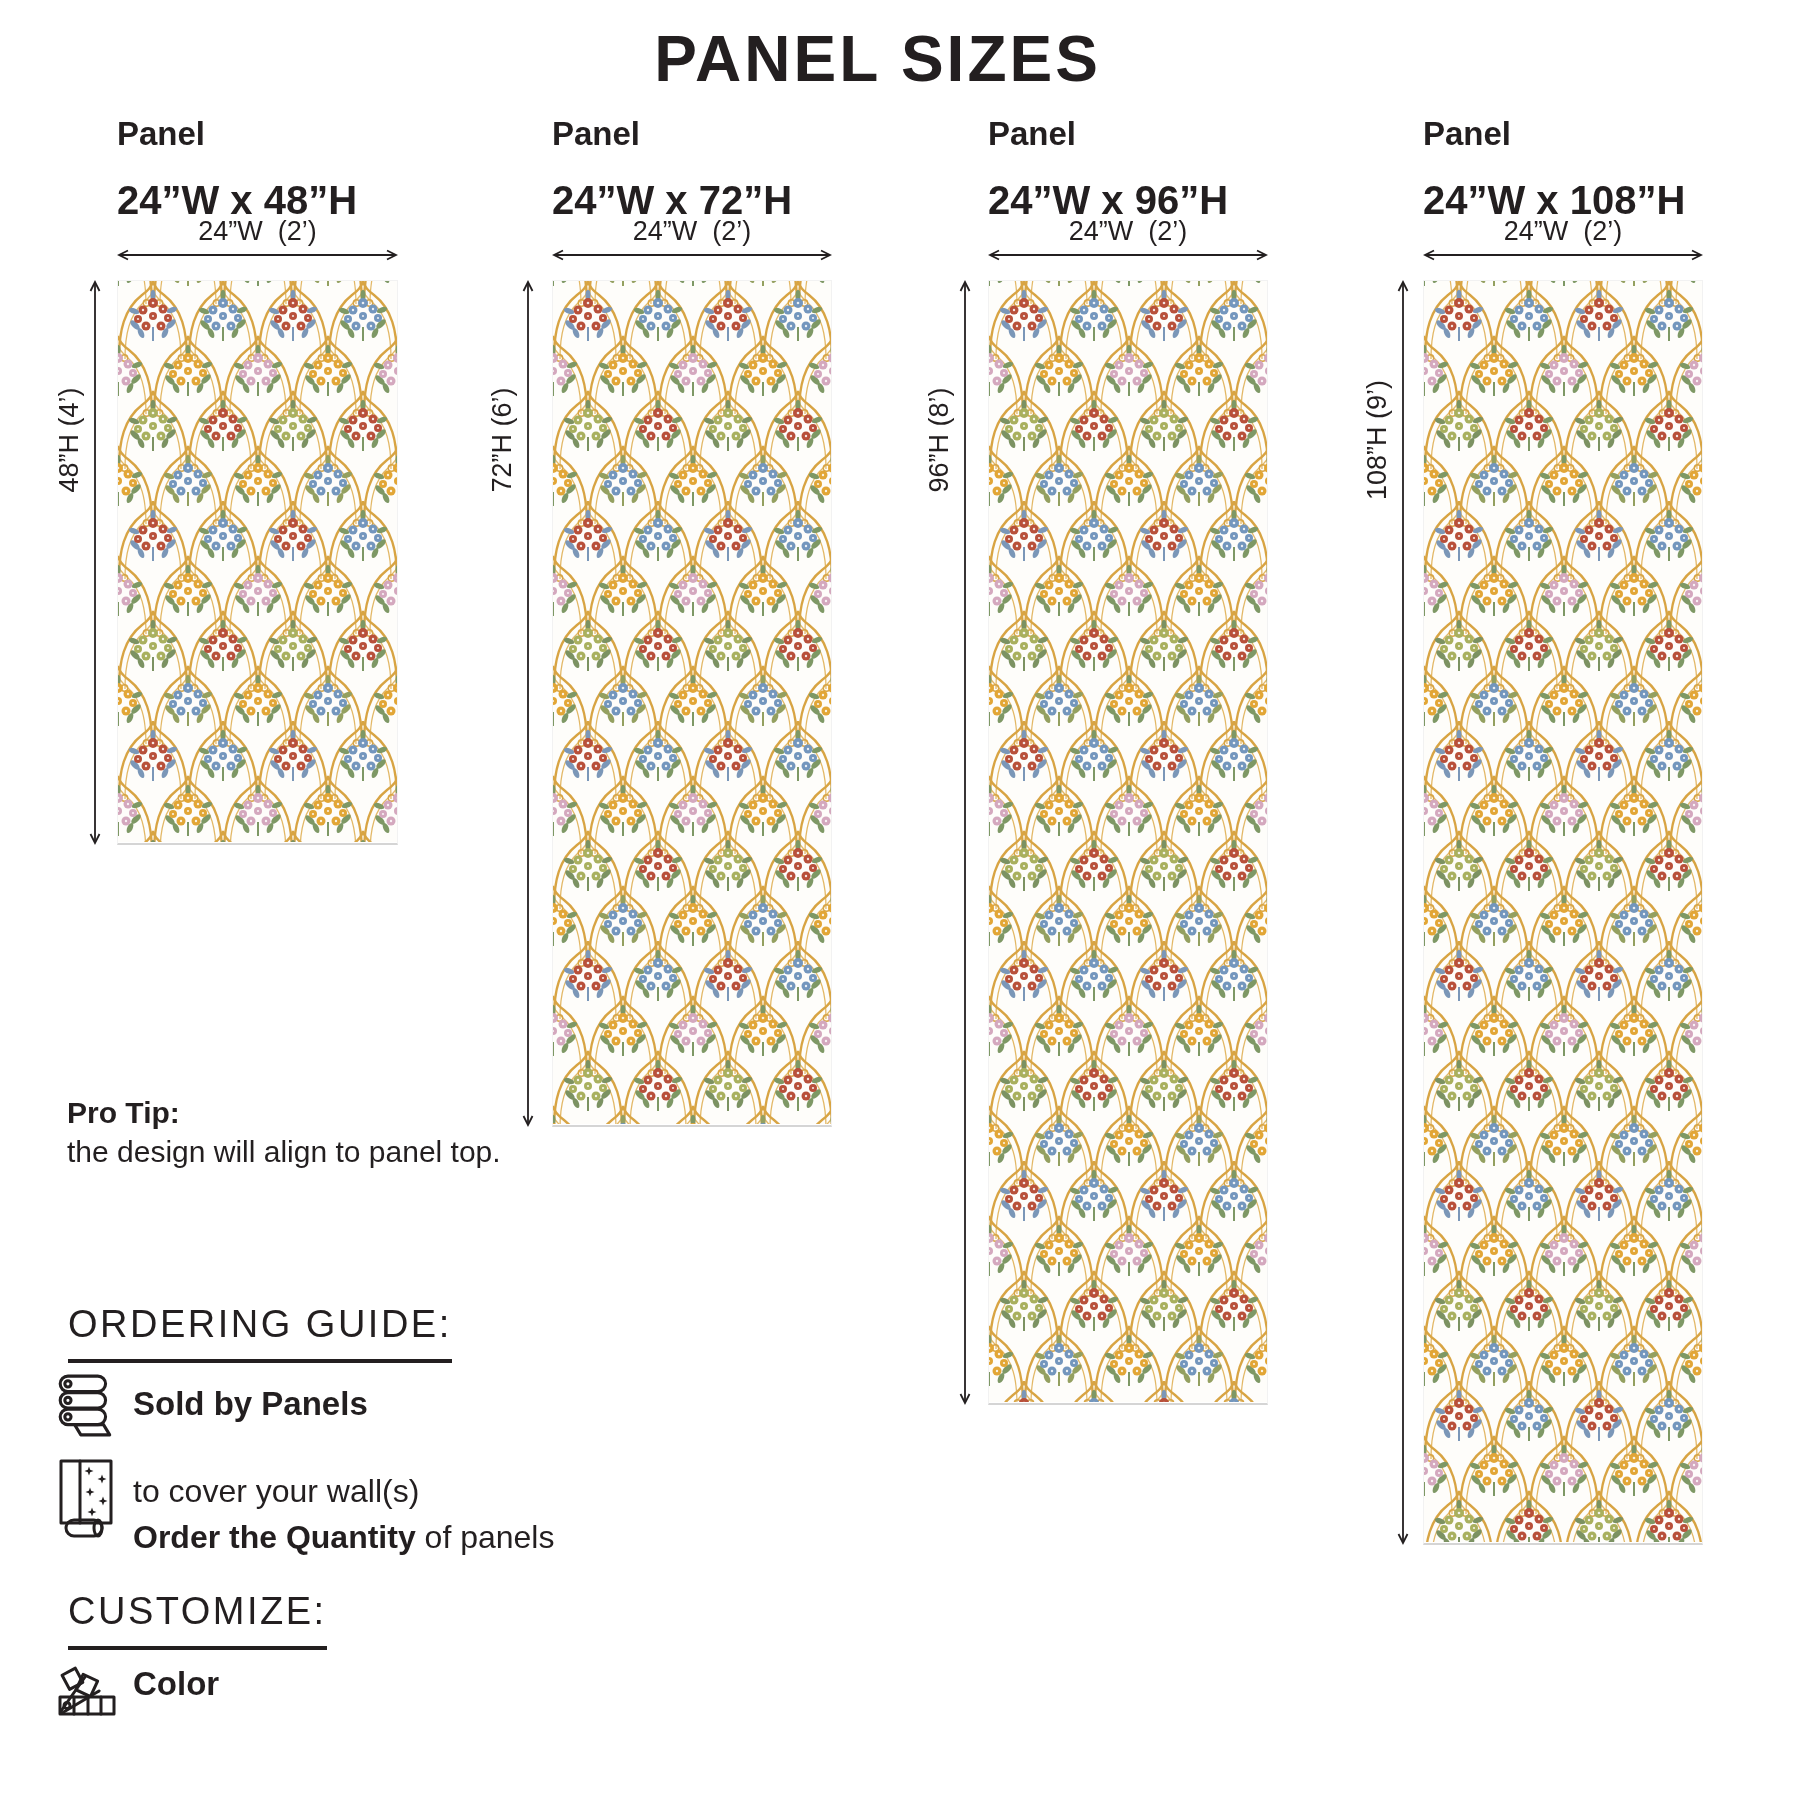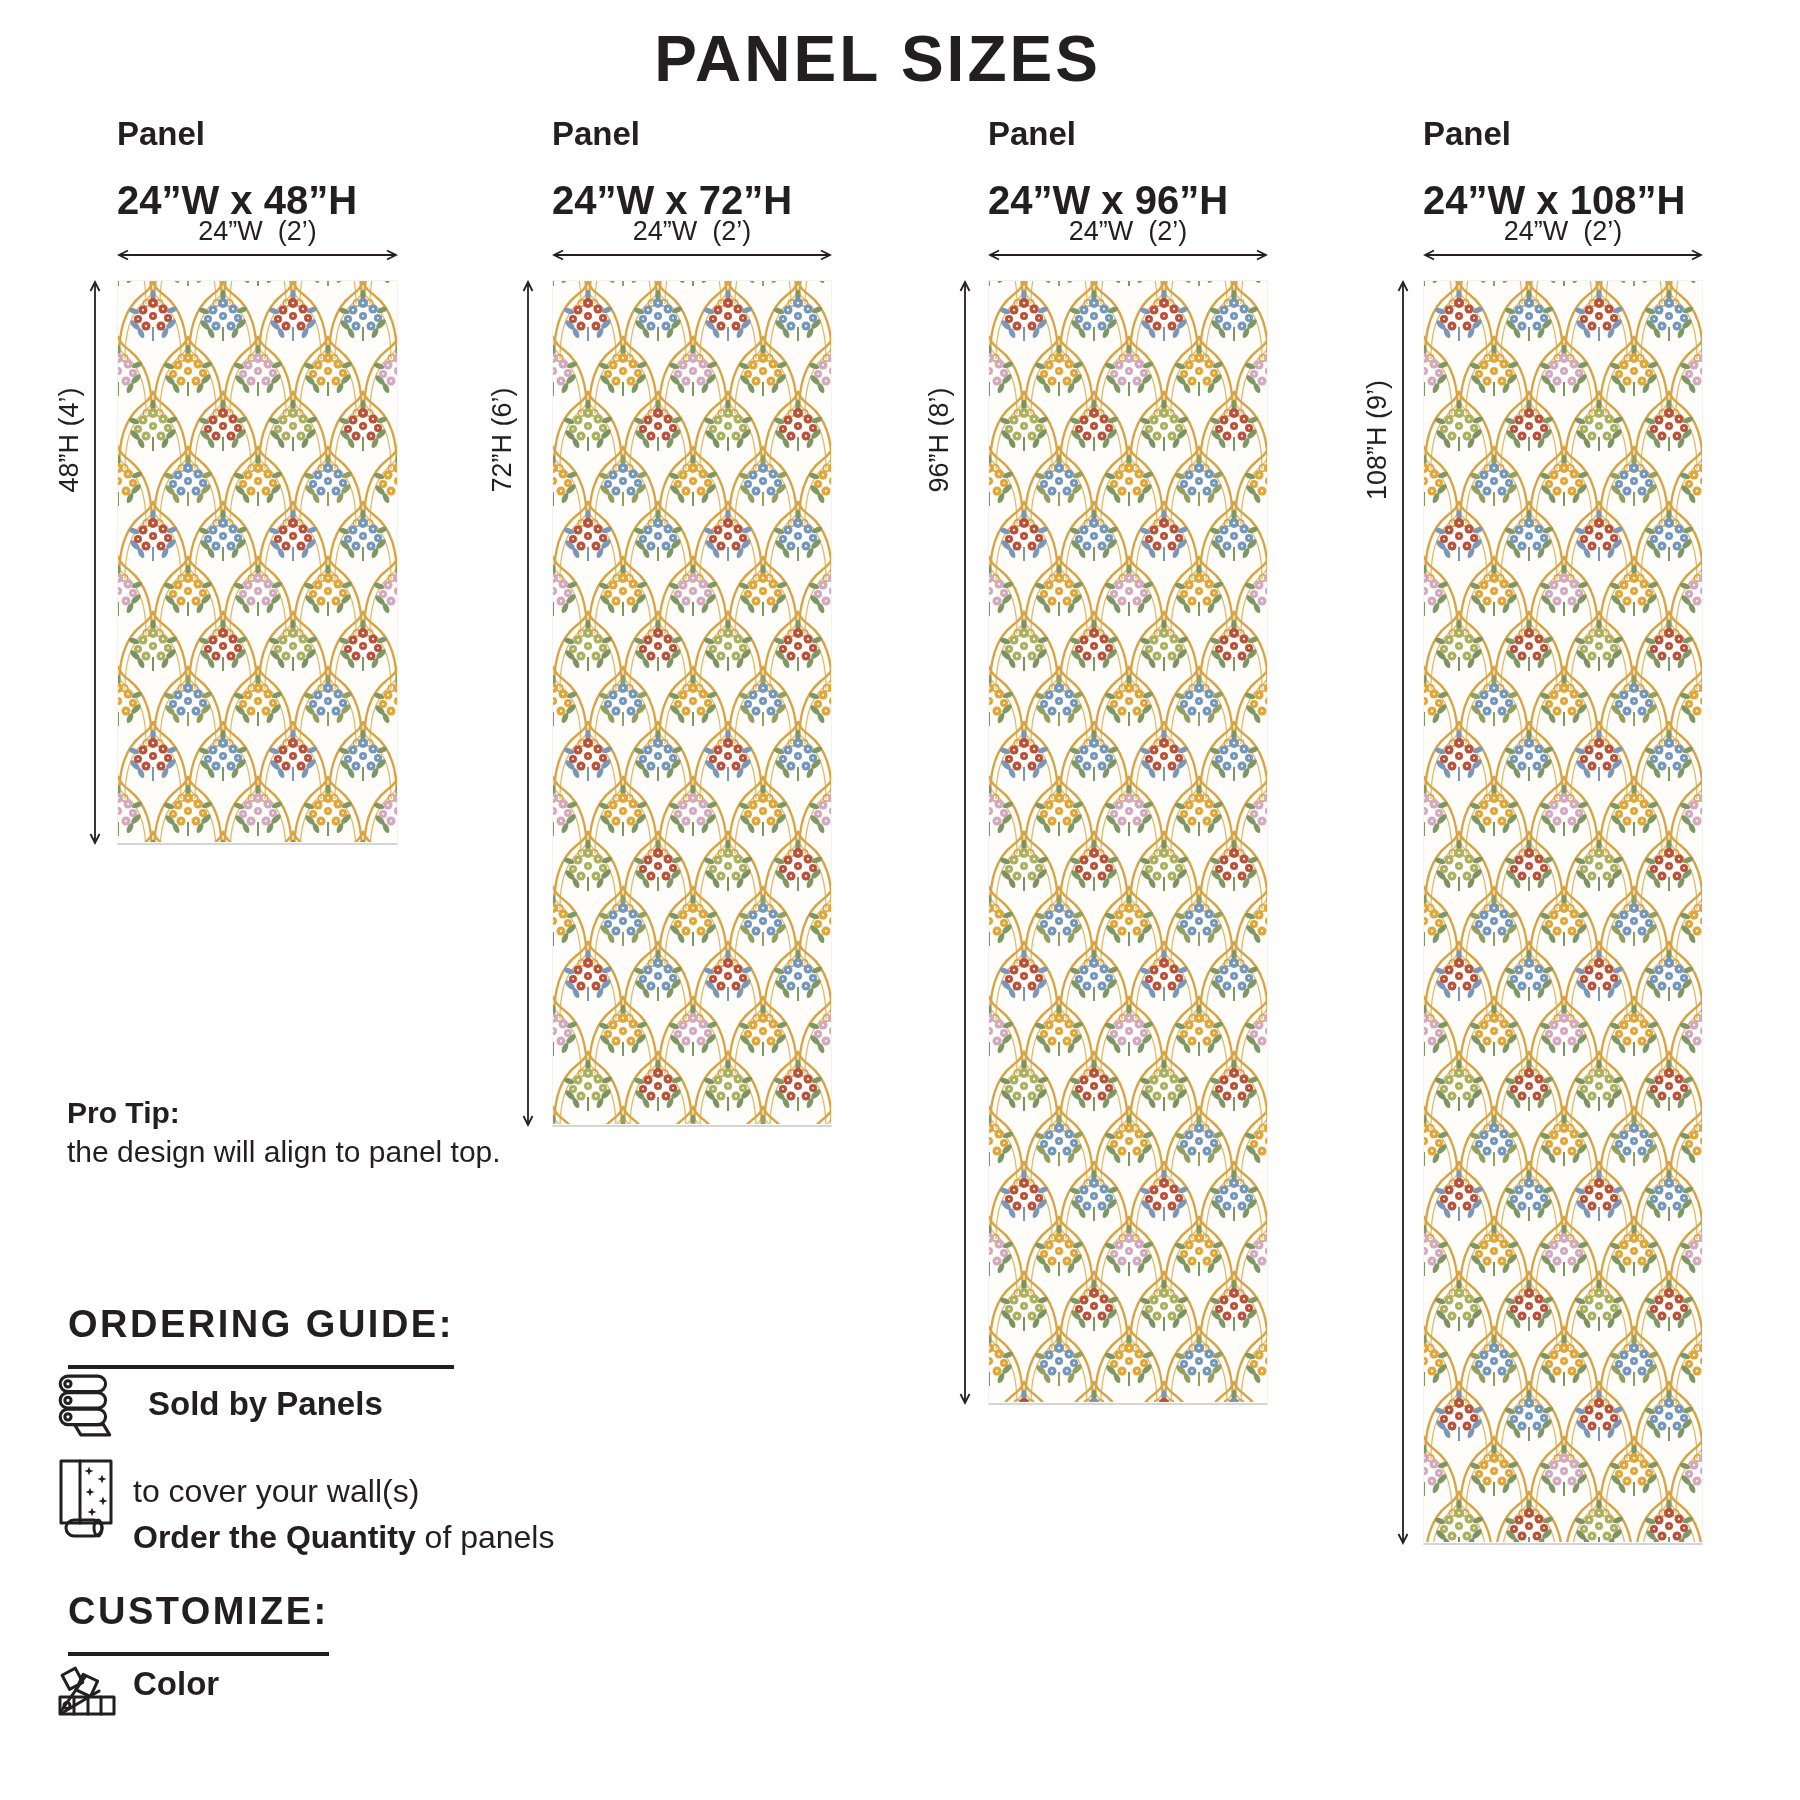--- a/index.html
+++ b/index.html
@@ -22,22 +22,22 @@
     width:260px;top:424px;height:32px;text-align:center;font-size:27px;white-space:nowrap;
     transform:rotate(-90deg);
   }
   .panel-art-wrap{
     top:280px;border:1px solid rgba(0,0,0,0.05);border-bottom:2px solid rgba(0,0,0,0.16);
     box-sizing:border-box;line-height:0;
   }
   .protip{left:67px;top:1093px;font-size:30px;line-height:39px;}
   .protip .pt-head{font-weight:700;}
   .guide-heading{
-    font-size:38px;font-weight:700;letter-spacing:2.5px;
-    border-bottom:4px solid #231f20;padding-bottom:19px;display:inline-block;white-space:nowrap;
+    font-size:38px;font-weight:400;letter-spacing:2.5px;
+    border-bottom:4px solid #231f20;padding-bottom:13px;display:inline-block;white-space:nowrap;
   }
   .gh1{left:68px;top:1303px;}
   .gh2{left:68px;top:1590px;}
   .item-label{font-size:33px;font-weight:700;white-space:nowrap;}
   .item2-text{left:133px;top:1468px;font-size:32px;line-height:46px;white-space:nowrap;}
   .item2-text b{font-weight:700;}
   .lineart{stroke:#231f20;fill:none;stroke-width:3;stroke-linecap:round;stroke-linejoin:round;}
   .dim{stroke:#231f20;fill:none;stroke-width:1.8;}
 </style>
 </head>
@@ -216,21 +216,21 @@
   <g class="lineart" stroke-width="2.6">
     <rect x="4" y="4" width="44" height="15" rx="7.5"></rect>
       <circle cx="11.5" cy="11.5" r="3"></circle>
     <rect x="4" y="20" width="44" height="15" rx="7.5"></rect>
       <circle cx="11.5" cy="27.5" r="3"></circle>
     <rect x="4" y="36" width="44" height="15" rx="7.5"></rect>
       <circle cx="11.5" cy="43.5" r="3"></circle>
     <path d="M18,51 L46,51 L52,61 L24,61 Z"></path>
   </g>
 </svg>
-<div class="abs item-label" style="left:148px;top:1372px;line-height:64px;">Sold by Panels</div>
+<div class="abs item-label" style="left:133px;top:1372px;line-height:64px;">Sold by Panels</div>
 
 <svg class="abs" style="left:58px;top:1458px;" width="60" height="88" viewBox="0 0 60 88">
   <g class="lineart" stroke-width="2.6">
     <rect x="3" y="3" width="50" height="62"></rect>
     <path d="M22,3 V65"></path>
     <rect x="8" y="62" width="36" height="16" rx="8"></rect>
     <ellipse cx="40" cy="70" rx="4" ry="8"></ellipse>
   </g>
   <g fill="#231f20">
     <path transform="translate(31,13)" d="M0,-4.5 L1.2,-1.2 L4.5,0 L1.2,1.2 L0,4.5 L-1.2,1.2 L-4.5,0 L-1.2,-1.2 Z"></path>

